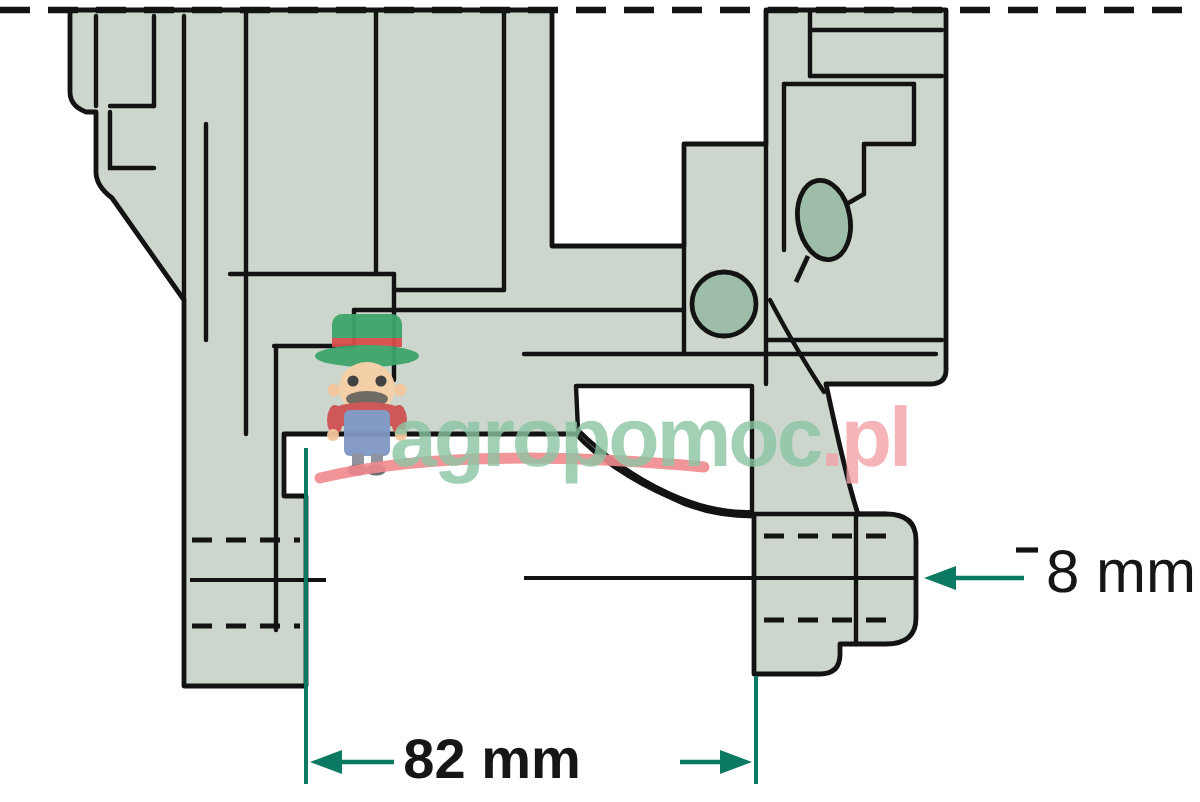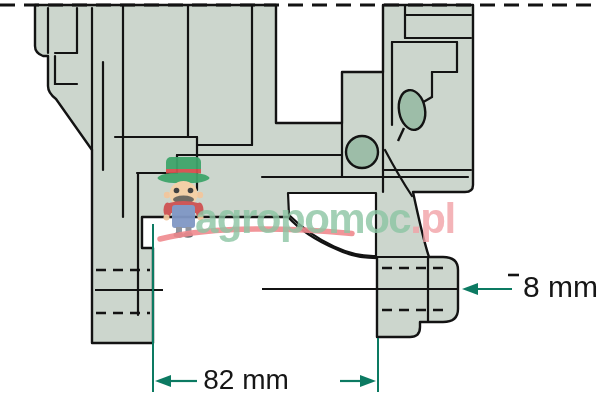--- a/index.html
+++ b/index.html
@@ -6,21 +6,21 @@
   #stage{
     position:relative;width:600px;height:401px;background:#ffffff;overflow:hidden;
     font-family:"Liberation Sans", sans-serif;
   }
   #drawing{position:absolute;left:0;top:0;width:600px;height:401px;}
   .dim-label{
     position:absolute;color:#161616;white-space:nowrap;
     font-family:"Liberation Sans", sans-serif;
     text-align:center;
   }
-  #dim-82{left:192px;top:363px;width:108px;font-size:28px;line-height:34px;text-align:center;}
+  #dim-82{left:192px;top:363px;width:108px;font-size:28px;line-height:34px;text-align:center;font-weight:bold;}
   #dim-8{left:523px;top:270px;font-size:30px;line-height:34px;}
   #watermark{
     position:absolute;left:195px;top:197px;
     font-size:42px;line-height:44px;font-weight:bold;letter-spacing:-1.5px;
     white-space:nowrap;opacity:.8;
   }
   #watermark .wm-green{color:#8cc5a3;}
   #watermark .wm-pink{color:#f2a2a7;}
 </style>
 </head>

